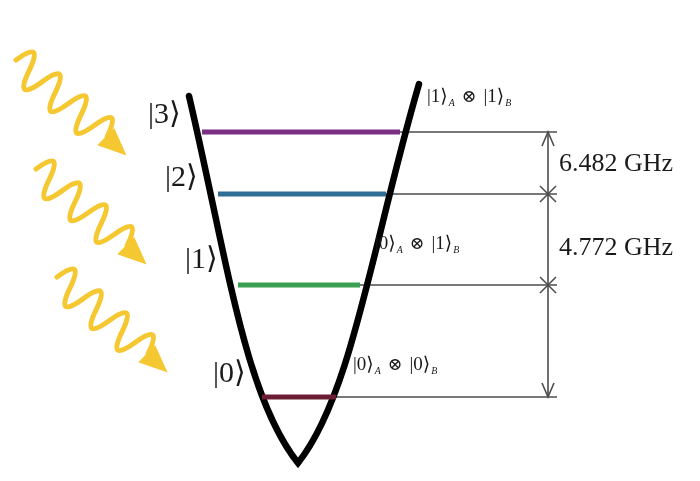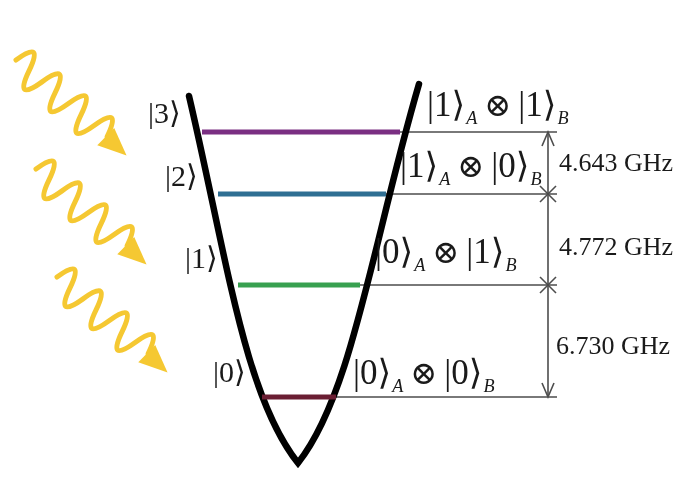--- a/index.html
+++ b/index.html
@@ -11,21 +11,21 @@
     overflow:hidden;
   }
   #diagram-svg{position:absolute;left:0;top:0;}
   .txt{
     position:absolute;
     color:#1a1a1a;
     white-space:nowrap;
     line-height:1.1;
   }
   .ket-label{font-size:30px;}
-  .product-label{font-size:35px;}
+  .product-label{font-size:19px;}
   .freq-label{font-size:26px;}
   .sub{
     font-size:0.52em;
     font-style:italic;
     vertical-align:-0.45em;
     margin-left:1px;
   }
   .op{margin:0 7px;font-size:0.92em;}
 </style>
 </head>
@@ -76,27 +76,23 @@
   </svg>
 
   <div class="txt ket-label" style="left:148px;top:96px">|3⟩</div>
   <div class="txt ket-label" style="left:165px;top:159px">|2⟩</div>
   <div class="txt ket-label" style="left:185px;top:241px">|1⟩</div>
   <div class="txt ket-label" style="left:213px;top:355px">|0⟩</div>
 
   <div class="txt product-label" style="left:427px;top:86px">
     <span>|1⟩</span><span class="sub">A</span><span class="op">⊗</span><span>|1⟩</span><span class="sub">B</span>
   </div>
-  <div class="txt product-label" style="left:400px;top:147px">
-    <span>|1⟩</span><span class="sub">A</span><span class="op">⊗</span><span>|0⟩</span><span class="sub">B</span>
-  </div>
   <div class="txt product-label" style="left:375px;top:233px">
     <span>|0⟩</span><span class="sub">A</span><span class="op">⊗</span><span>|1⟩</span><span class="sub">B</span>
   </div>
   <div class="txt product-label" style="left:353px;top:354px">
     <span>|0⟩</span><span class="sub">A</span><span class="op">⊗</span><span>|0⟩</span><span class="sub">B</span>
   </div>
 
-  <div class="txt freq-label" style="left:559px;top:149px">4.643 GHz</div>
+  <div class="txt freq-label" style="left:559px;top:149px">6.482 GHz</div>
   <div class="txt freq-label" style="left:559px;top:233px">4.772 GHz</div>
-  <div class="txt freq-label" style="left:556px;top:332px">6.730 GHz</div>
 
 </div>
 
 </body></html>

